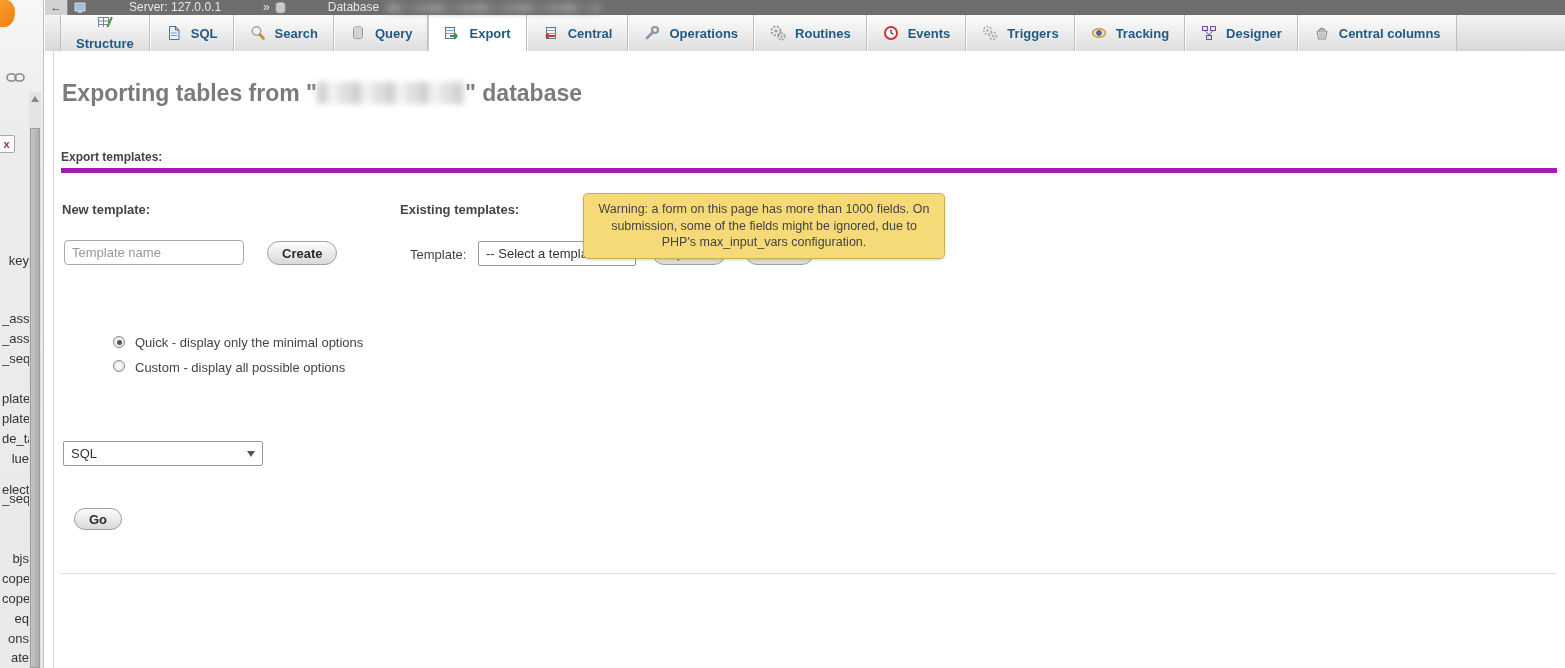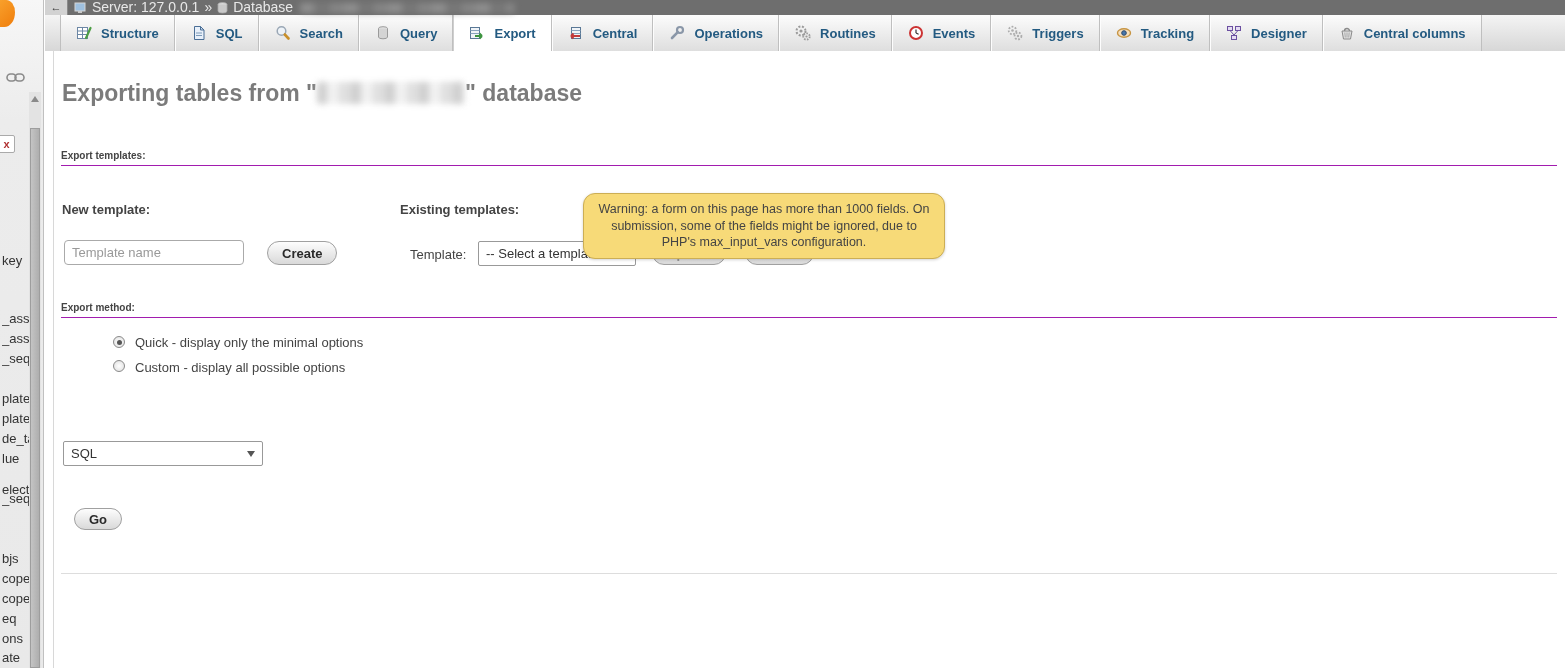--- a/index.html
+++ b/index.html
@@ -14,77 +14,77 @@
                border-radius:0 70% 85% 0 / 0 55% 65% 0; }
   .link-ic { position:absolute; left:6px; top:71px; }
   .scroll-track { position:absolute; left:29px; top:92px; width:12px; height:576px; background:#e3e3e3; }
   .scroll-up { position:absolute; left:31px; top:96px; width:0; height:0;
                border-left:4px solid transparent; border-right:4px solid transparent; border-bottom:6px solid #8a8a8a; }
   .scroll-thumb { position:absolute; left:30px; top:128px; width:10px; height:540px;
                   background:linear-gradient(90deg,#c4c4c4,#aeaeae); border:1px solid #9d9d9d; }
   .close-box { position:absolute; left:-2px; top:135px; width:17px; height:18px; background:#fff;
                border:1px solid #aaa; border-radius:2px; color:#b03030; font-weight:bold;
                font-size:11px; text-align:center; line-height:16px; cursor:pointer; }
-  .nav-frag { position:absolute; left:2px; font-size:13px; color:#333; white-space:nowrap; cursor:pointer; width:27px; overflow:hidden; }
+  .nav-frag { position:absolute; left:2px; font-size:13px; color:#333; white-space:nowrap; cursor:pointer; width:27px; overflow:hidden;text-align:right; }
 
   .content-edge { position:absolute; left:53px; top:51px; width:1px; height:617px; background:#d8d8d8; }
 
   
   .back-btn { position:absolute; left:45px; top:0; width:23px; height:15px; background:#d2d2d2;
               border-right:1px solid #8a8a8a; color:#333; font-size:11px; line-height:14px;
               text-align:center; cursor:pointer; z-index:4; }
   .topbar { position:absolute; left:68px; top:0; right:0; height:15px; background:#6e6e6e;
             display:flex; align-items:center; gap:5px; padding-left:6px; z-index:4; }
-  .topbar span { font-size:14px; color:#e8e8e8; line-height:15px; }
+  .topbar span { font-size:12px; color:#e8e8e8; line-height:15px;margin-left:37px; }
   .blur-smudge { width:215px; height:10px; margin-left:2px; border-radius:3px;
                  background:repeating-linear-gradient(90deg,#9a9a9a 0 14px,#7c7c7c 14px 30px,#8e8e8e 30px 44px);
                  filter:blur(3px); opacity:.75; }
 
   
   .tabbar { position:absolute; left:45px; top:15px; right:0; height:36px;
             background:linear-gradient(#f4f4f4,#d7d7d7);
             display:flex; align-items:stretch; padding-left:15px; }
   .tab { display:flex; align-items:center; gap:9px; padding:0 15px; cursor:pointer;
          background:linear-gradient(#fcfcfc,#dedede); border-right:1px solid #bfbfbf;
          border-left:1px solid #fdfdfd; }
-  .tab:first-child { border-left:1px solid #bfbfbf; }
+  .tab:first-child { border-left:1px solid #bfbfbf;flex-direction:column; }
   .tab .tab-label { font-size:13px; font-weight:bold; color:#235a81; white-space:nowrap; }
   .tab.active { background:#fff; border-left-color:#cfcfcf; }
   .tab svg { display:block; }
 
   
   .main { position:absolute; left:54px; top:51px; right:0; bottom:0; background:#fff; }
 
   .page-title { position:absolute; left:8px; top:29px; font-size:23px; color:#7b7b7b; white-space:nowrap; }
   .blur-name { display:inline-block; width:148px; height:22px; vertical-align:-3px; border-radius:2px;
                background:repeating-linear-gradient(90deg,#c8c8c8 0 10px,#efefef 10px 22px,#dadada 22px 34px);
                filter:blur(3px); opacity:.85; }
 
-  .section-head { position:absolute; left:7px; width:1496px; font-size:10px; font-weight:bold; color:#444;
-                  border-bottom:1px solid #a21caf; padding-bottom:4px; }
+  .section-head { position:absolute; left:7px; width:1496px; font-size:12px; font-weight:bold; color:#444;
+                  border-bottom:5px solid #a21caf; padding-bottom:4px; }
   .lbl-bold { position:absolute; font-size:13px; font-weight:bold; color:#444; white-space:nowrap; }
   .lbl { position:absolute; font-size:13px; color:#444; white-space:nowrap; }
 
   .text-input { position:absolute; left:10px; top:189px; width:180px; height:25px; border:1px solid #aaa;
                 border-radius:4px; padding:0 7px; font-size:13px; color:#333; font-family:"Liberation Sans",sans-serif; }
   .text-input::placeholder { color:#999; }
 
   .pbtn { position:absolute; height:24px; padding:0 14px; border:1px solid #a0a0a0; border-radius:12px;
           background:linear-gradient(#fdfdfd,#d9d9d9); font-size:13px; font-weight:bold; color:#2a2a2a;
           font-family:"Liberation Sans",sans-serif; cursor:pointer; }
   .pbtn:disabled, .pbtn.disabled { color:#979797; cursor:default; }
 
   .fake-select { position:absolute; height:25px; border:1px solid #999; border-radius:2px; background:#fff;
                  display:flex; align-items:center; justify-content:space-between; padding:0 7px;
                  font-size:13px; color:#333; cursor:pointer; }
   .caret { width:0; height:0; border-left:4.5px solid transparent; border-right:4.5px solid transparent;
            border-top:6px solid #555; margin-left:8px; }
 
   .warning-tip { position:absolute; left:529px; top:142px; width:362px; background:#f7da78;
-                 border:1px solid #ccae55; border-radius:12px; padding:7px 10px;
+                 border:1px solid #ccae55; border-radius:5px; padding:7px 10px;
                  font-size:12.5px; color:#444; text-align:center; line-height:1.32;
                  box-shadow:0 1px 3px rgba(0,0,0,.18); z-index:6; }
 
   .radio { position:absolute; width:12px; height:12px; border-radius:50%; border:1px solid #8a8a8a;
            background:radial-gradient(#fff,#ddd); cursor:pointer; }
   .radio.checked::after { content:""; position:absolute; left:2.5px; top:2.5px; width:5px; height:5px;
                           border-radius:50%; background:#555; }
 
   .bottom-rule { position:absolute; left:7px; top:522px; width:1496px; border-top:1px solid #ddd; }
 </style>
@@ -279,21 +279,20 @@
   <div class="lbl" style="left:356px; top:196px">Template:</div>
   <div class="fake-select" style="left:424px; top:190px; width:158px">
     <span>-- Select a template --</span>
     <span class="caret"></span>
   </div>
   <button class="pbtn disabled" style="left:598px; top:190px" disabled="">Update</button>
   <button class="pbtn disabled" style="left:691px; top:190px" disabled="">Delete</button>
 
   <div class="warning-tip">Warning: a form on this page has more than 1000 fields. On submission, some of the fields might be ignored, due to PHP's max_input_vars configuration.</div>
 
-  <div class="section-head" style="top:251px">Export method:</div>
 
   <span class="radio checked" style="left:59px; top:285px"></span>
   <div class="lbl" style="left:81px; top:284px">Quick - display only the minimal options</div>
 
   <span class="radio" style="left:59px; top:309px"></span>
   <div class="lbl" style="left:81px; top:309px">Custom - display all possible options</div>
 
 
   <div class="fake-select" style="left:9px; top:390px; width:200px">
     <span>SQL</span>

